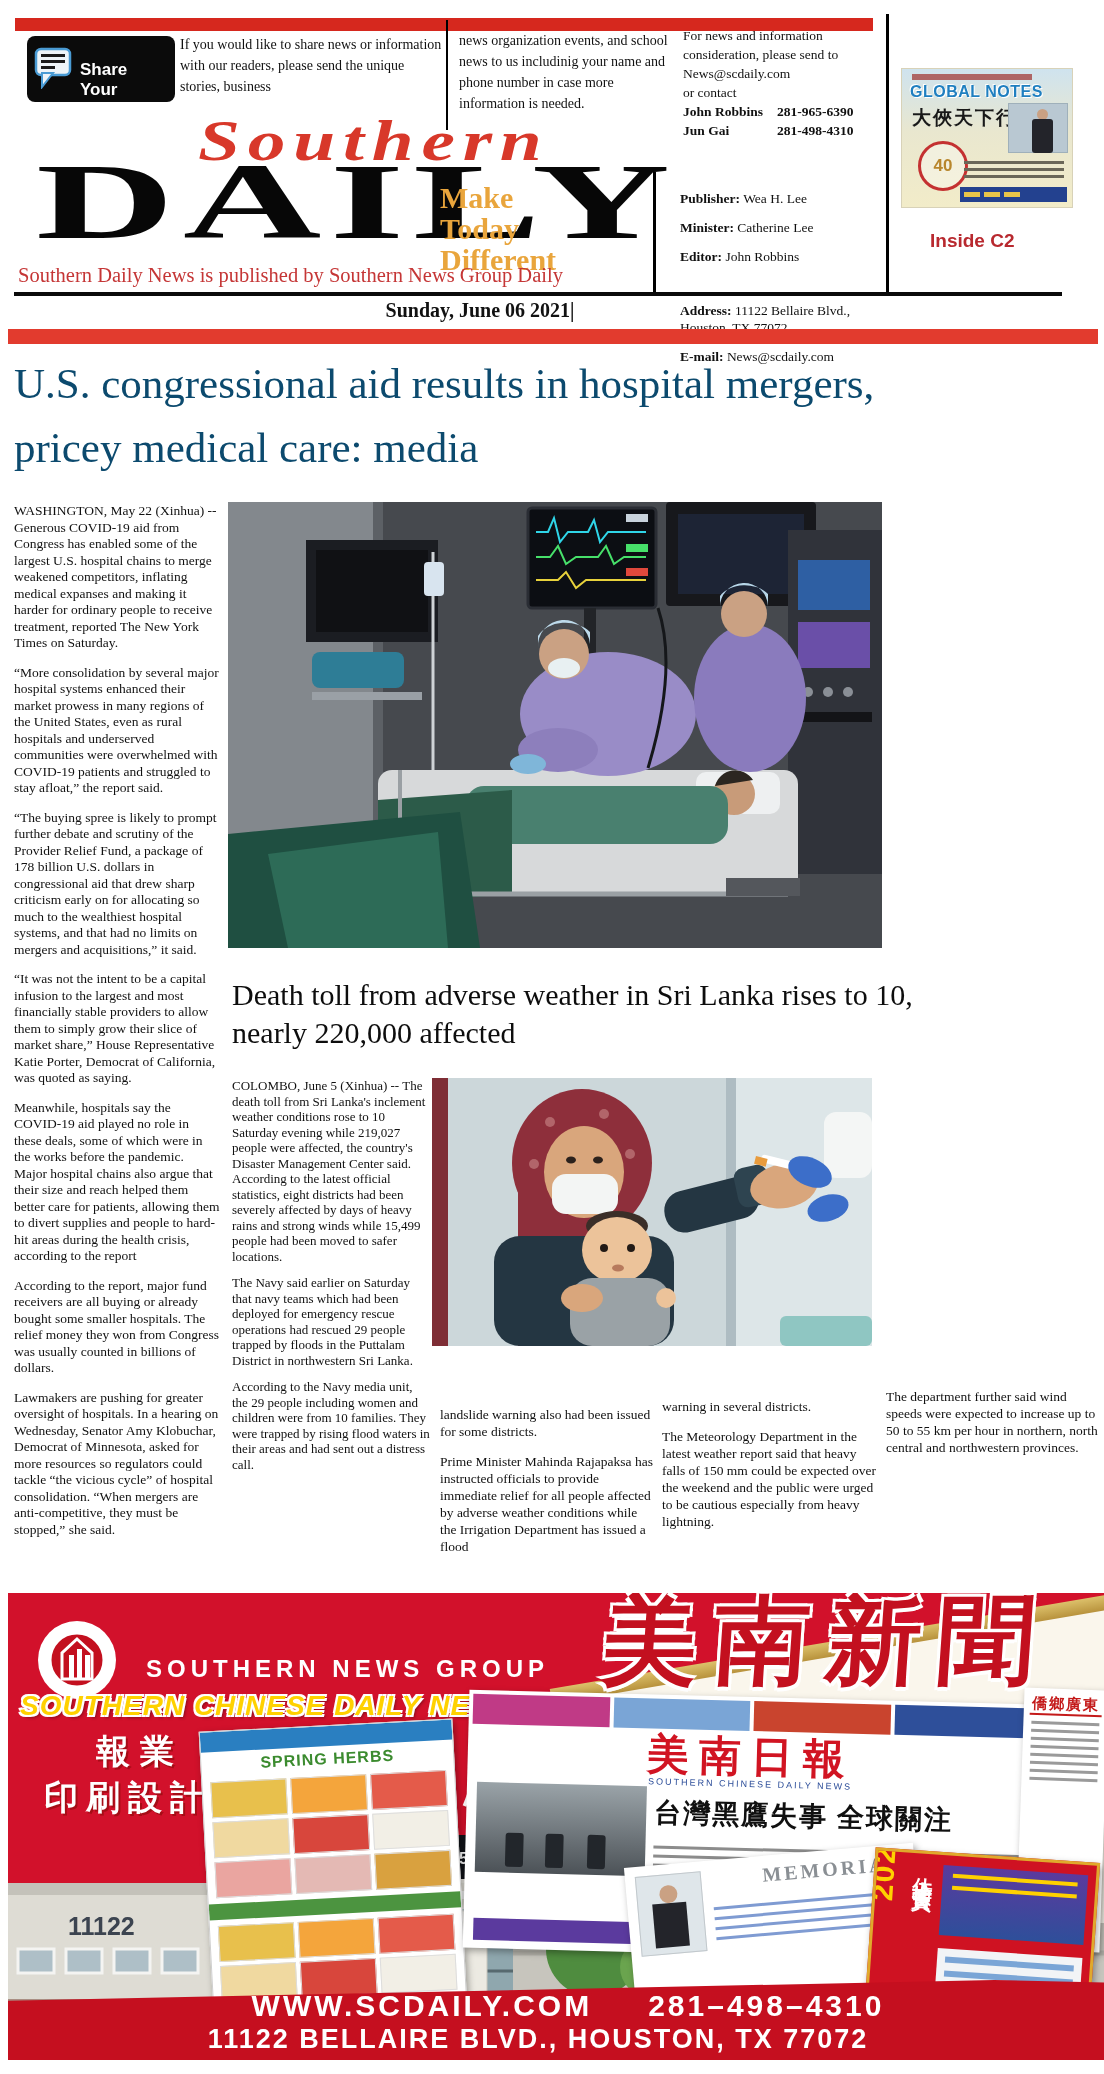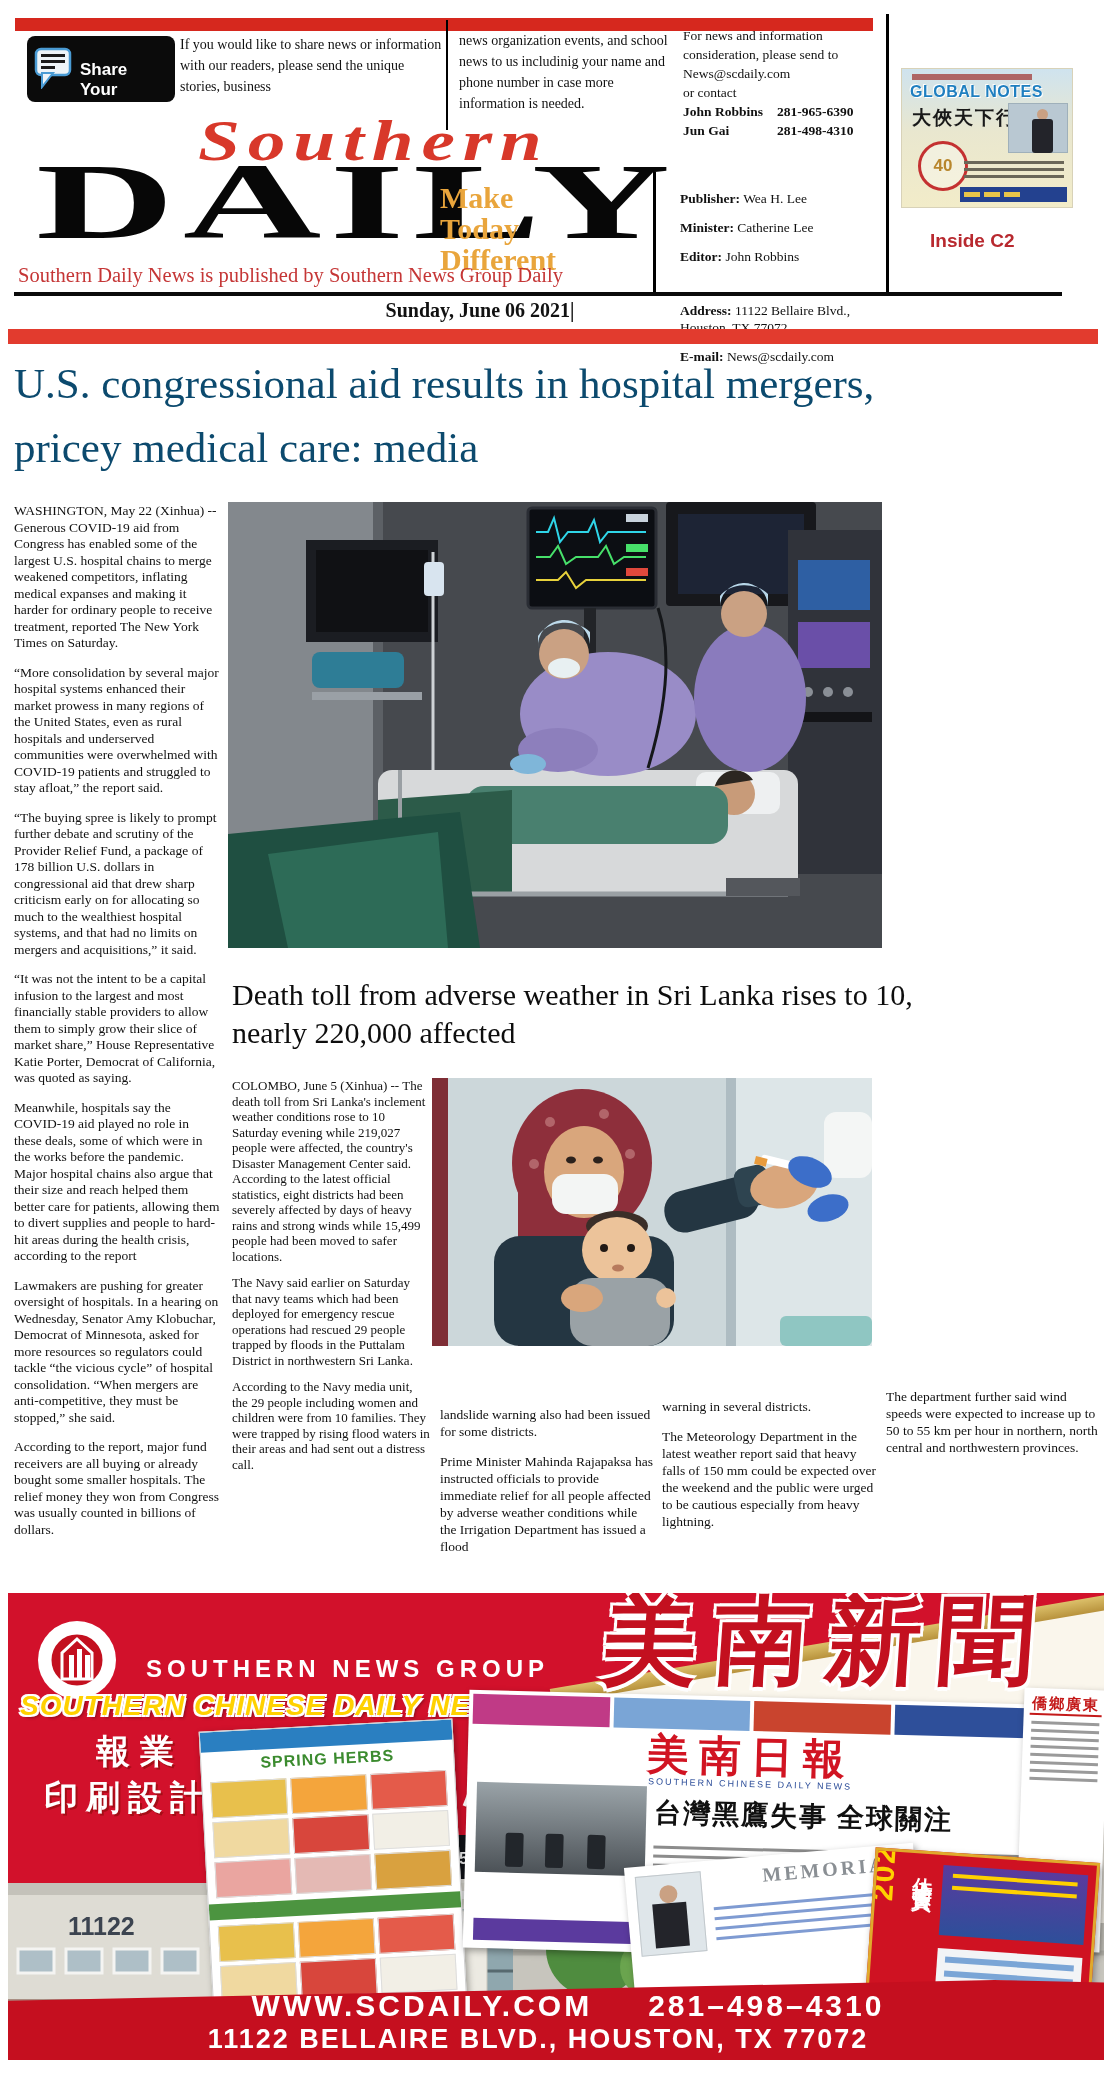--- a/index.html
+++ b/index.html
@@ -199,22 +199,22 @@
 <div class="abs red-bar2"></div>
 
 <h1 class="abs headline1" style="margin:0;font-weight:normal;">U.S. congressional aid results in hospital mergers, pricey medical care: media</h1>
 
 <div class="abs col1">
   <p>WASHINGTON, May 22 (Xinhua) -- Generous COVID-19 aid from Congress has enabled some of the largest U.S. hospital chains to merge weakened competitors, inflating medical expanses and making it harder for ordinary people to receive treatment, reported The New York Times on Saturday.</p>
   <p>“More consolidation by several major hospital systems enhanced their market prowess in many regions of the United States, even as rural hospitals and underserved communities were overwhelmed with COVID-19 patients and struggled to stay afloat,” the report said.</p>
   <p>“The buying spree is likely to prompt further debate and scrutiny of the Provider Relief Fund, a package of 178 billion U.S. dollars in congressional aid that drew sharp criticism early on for allocating so much to the wealthiest hospital systems, and that had no limits on mergers and acquisitions,” it said.</p>
   <p>“It was not the intent to be a capital infusion to the largest and most financially stable providers to allow them to simply grow their slice of market share,” House Representative Katie Porter, Democrat of California, was quoted as saying.</p>
   <p>Meanwhile, hospitals say the COVID-19 aid played no role in these deals, some of which were in the works before the pandemic. Major hospital chains also argue that their size and reach helped them better care for patients, allowing them to divert supplies and people to hard-hit areas during the health crisis, according to the report</p>
+  <p>According to the report, major fund receivers are all buying or already bought some smaller hospitals. The relief money they won from Congress was usually counted in billions of dollars.</p>
   <p>Lawmakers are pushing for greater oversight of hospitals. In a hearing on Wednesday, Senator Amy Klobuchar, Democrat of Minnesota, asked for more resources so regulators could tackle “the vicious cycle” of hospital consolidation. “When mergers are anti-competitive, they must be stopped,” she said.</p>
-  <p>According to the report, major fund receivers are all buying or already bought some smaller hospitals. The relief money they won from Congress was usually counted in billions of dollars.</p>
 </div>
 
 <div class="abs photo-frame" style="left:228px;top:502px;width:654px;height:446px;">
   <svg width="654" height="446" viewBox="0 0 654 446">
     <rect width="654" height="446" fill="#46494e"></rect>
     <rect x="0" y="0" width="150" height="446" fill="#83888d"></rect>
     <rect x="145" y="0" width="10" height="446" fill="#5c6065"></rect>
     <g>
       <rect x="78" y="38" width="132" height="102" fill="#1b1d22"></rect>
       <rect x="88" y="48" width="112" height="82" fill="#101114"></rect>

